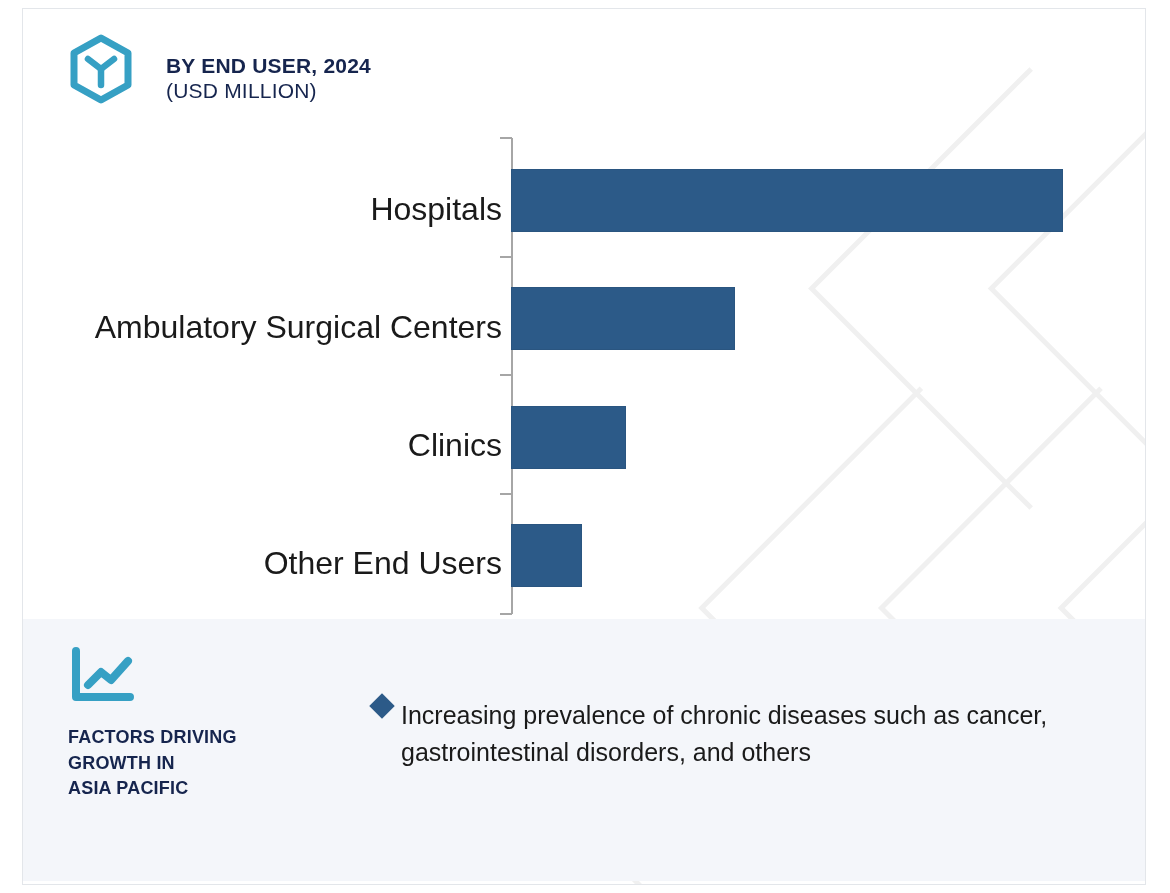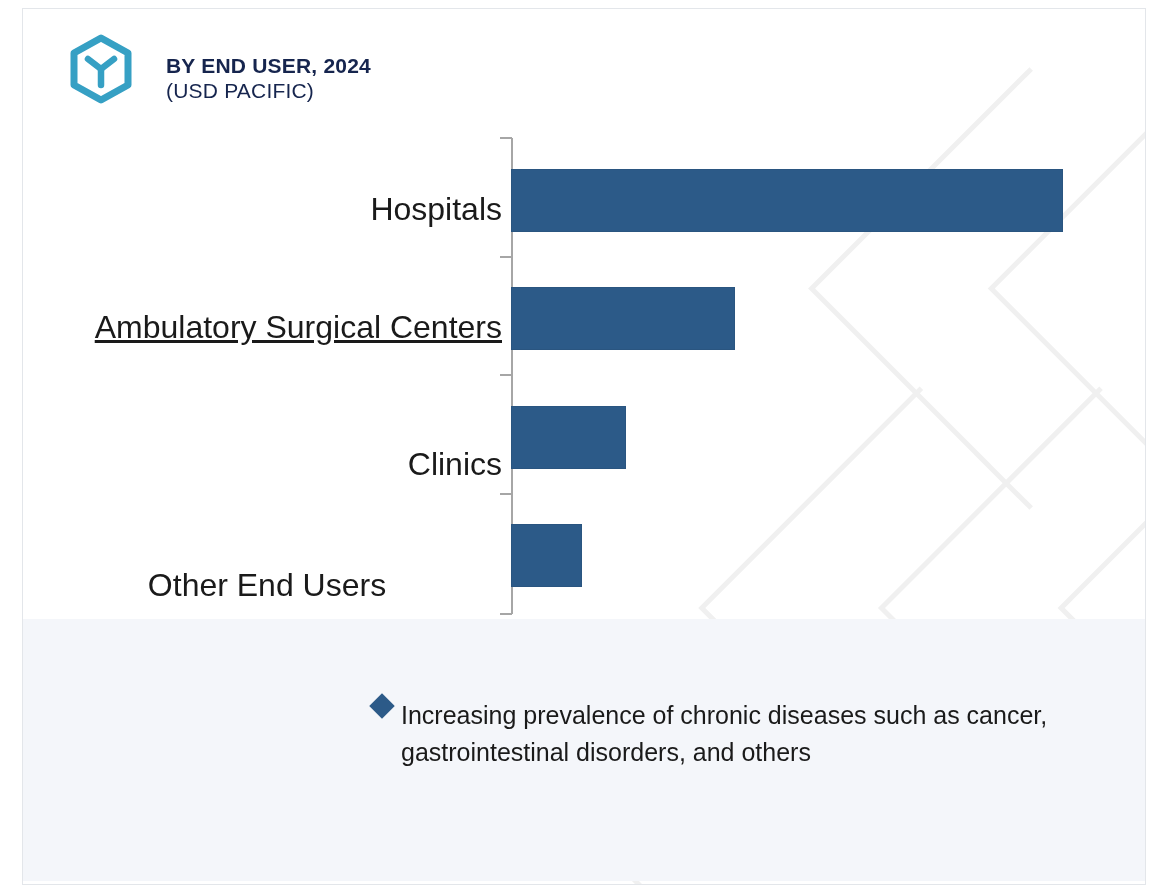--- a/index.html
+++ b/index.html
@@ -173,50 +173,63 @@
     <svg id="hex-icon" viewBox="0 0 66 70" aria-hidden="true">
       <polygon points="33,4 60,19 60,51 33,66 6,51 6,19" fill="none" stroke="#36a0c4" stroke-width="7" stroke-linejoin="round"></polygon>
       <g stroke="#36a0c4" stroke-width="6.5" stroke-linecap="round" fill="none">
         <line x1="33" y1="35" x2="33" y2="51"></line>
         <line x1="33" y1="35" x2="20" y2="25"></line>
         <line x1="33" y1="35" x2="46" y2="25"></line>
       </g>
     </svg>
     <div id="title-block">
       <div id="title-line1">BY END USER, 2024</div>
-      <div id="title-line2">(USD PACIFIC)</div>
+      <div id="title-line2">(USD MILLION)</div>
     </div>
   </div>
 
   <div id="chart-area">
 
     <svg style="position:absolute;left:0;top:0;width:1124px;height:610px;" aria-hidden="true">
       <g stroke="#a6a6a6" stroke-width="2" fill="none">
         <line x1="489" y1="129" x2="489" y2="605"></line>
         <line x1="477" y1="129" x2="489" y2="129"></line>
         <line x1="477" y1="248" x2="489" y2="248"></line>
         <line x1="477" y1="366" x2="489" y2="366"></line>
         <line x1="477" y1="485" x2="489" y2="485"></line>
         <line x1="477" y1="605" x2="489" y2="605"></line>
       </g>
     </svg>
 
     <div class="cat-label" style="top:184px; right:645px;">Hospitals</div>
-    <div class="cat-label" style="top:302px; right:645px;text-decoration:underline;">Ambulatory Surgical Centers</div>
-    <div class="cat-label" style="top:439px; right:645px;text-align:right;">Clinics</div>
-    <div class="cat-label" style="top:560px; right:645px;text-align:center;">Other End Users</div>
+    <div class="cat-label" style="top:302px; right:645px;">Ambulatory Surgical Centers</div>
+    <div class="cat-label" style="top:420px; right:645px;text-align:right;">Clinics</div>
+    <div class="cat-label" style="top:538px; right:645px;">Other End Users</div>
 
     <div class="bar" style="left: 488px; top: 160px; height: 63px; width: 552px; background: rgb(44, 90, 136);"></div>
     <div class="bar" style="left: 488px; top: 278px; height: 63px; width: 224px; background: rgb(44, 90, 136);"></div>
     <div class="bar" style="left: 488px; top: 397px; height: 63px; width: 115px; background: rgb(44, 90, 136);"></div>
     <div class="bar" style="left: 488px; top: 515px; height: 63px; width: 71px; background: rgb(44, 90, 136);"></div>
   </div>
 
   <div id="bottom-panel">
 
+    <div id="driver-left">
+      <svg id="line-chart-icon" viewBox="0 0 68 62" aria-hidden="true">
+        <g stroke="#36a0c4" fill="none" stroke-width="8" stroke-linecap="round" stroke-linejoin="round">
+          <polyline points="8,6 8,52 62,52"></polyline>
+          <polyline points="20,40 33,27 43,35 60,16"></polyline>
+        </g>
+      </svg>
+      <div id="driver-heading">
+        <div>FACTORS DRIVING</div>
+        <div>GROWTH IN</div>
+        <div>ASIA PACIFIC</div>
+      </div>
+    </div>
 
     <div id="bullet-row">
       <span class="diamond"></span>
       <span id="bullet-text">Increasing prevalence of chronic diseases such as cancer, gastrointestinal disorders, and others</span>
     </div>
 
   </div>
 </div>
 
 </body></html>

